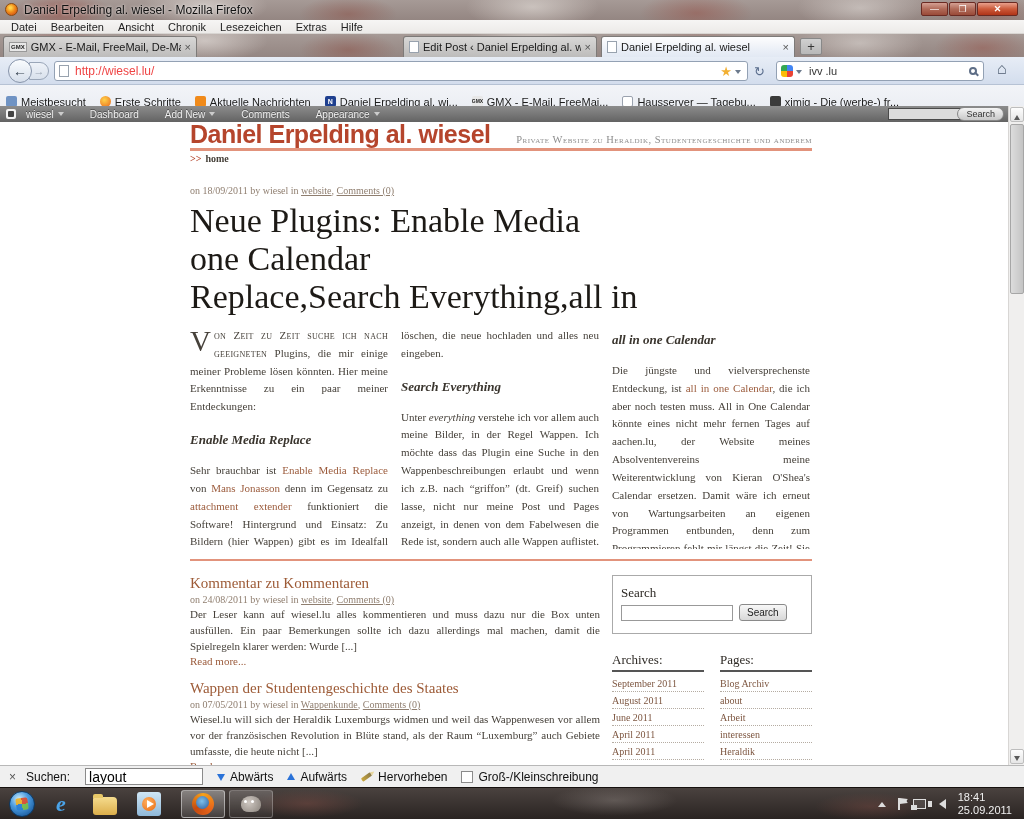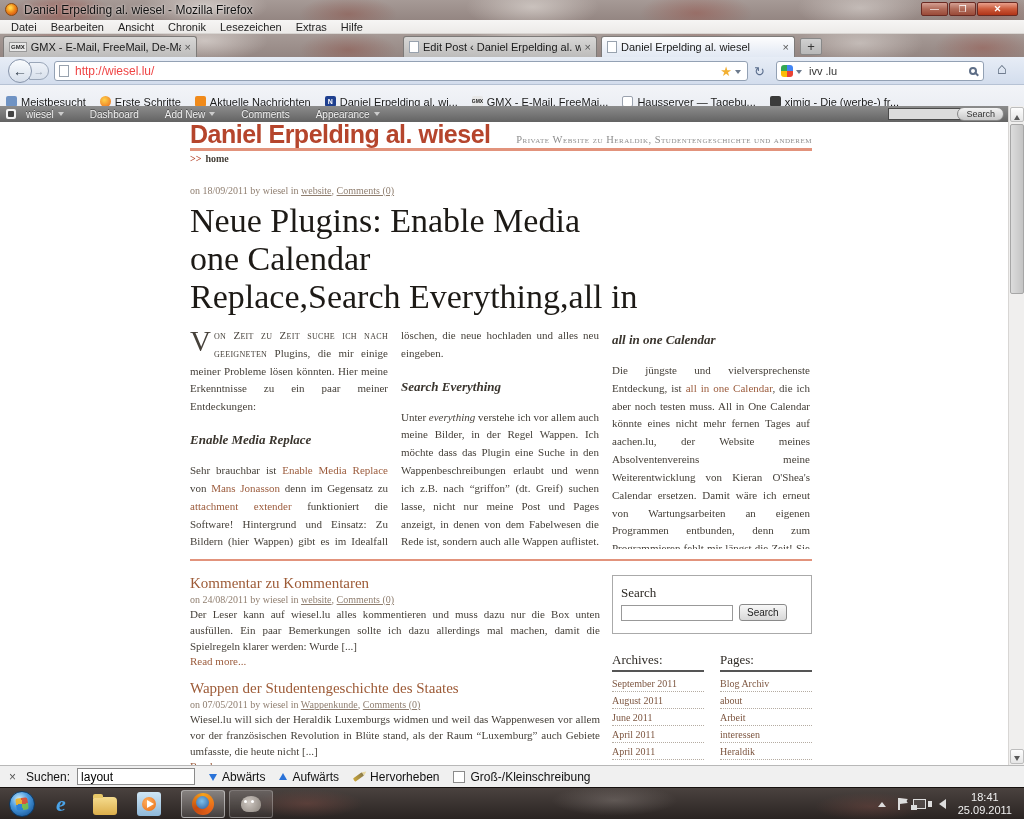--- a/index.html
+++ b/index.html
@@ -144,21 +144,21 @@
   .sb-cols { display:flex; margin-top:18px; }
   .sb-col { width:92px; } .sb-col.left { margin-right:16px; }
   .widget-h { font-size:13px; color:#2e2a25; border-bottom:2px solid #555; padding-bottom:2px; margin-bottom:3px; }
   .wlist div { color:#7d5640; padding:3px 0 2px; border-bottom:1px dotted #b5aca2; }
 
   
   .findbar { position:absolute; left:0; top:765px; width:1024px; height:22px; background:#f0f0f0; border-top:1px solid #b8b8b8; display:flex; align-items:center; }
   .fb-close { margin:0 10px 0 9px; color:#555; font-size:12px; }
   .fb-close::before { content:'×'; }
   .fb-label { font-size:12px; color:#111; margin-right:7px; }
-  .fb-input { width:118px; height:17px; border:1px solid #8a8a8a; font-size:12px; padding:6px 3px; font-family:"Liberation Sans",sans-serif; }
+  .fb-input { width:118px; height:17px; border:1px solid #8a8a8a; font-size:14px; padding:6px 3px; font-family:"Liberation Sans",sans-serif;margin-left:8px; }
   .fb-btn { display:flex; align-items:center; margin-left:14px; font-size:12px; color:#111; }
   .fb-arr { width:0; height:0; border:4px solid transparent; margin-right:5px; }
   .fb-arr.down { border-top:7px solid #2a72d8; margin-top:5px; }
   .fb-arr.up { border-bottom:7px solid #2a72d8; margin-bottom:5px; }
   .fb-pen { width:11px; height:4px; background:linear-gradient(90deg,#caa63a,#8a7a4a); transform:rotate(-35deg); border-radius:1px; margin-right:6px; position:relative; }
   .fb-pen::after { content:''; position:absolute; right:-4px; top:0; border-left:4px solid #e8d8a0; border-top:2px solid transparent; border-bottom:2px solid transparent; }
   .fb-check { width:12px; height:12px; background:#fff; border:1px solid #8b8b8b; margin-right:5px; }
 
   
   .taskbar { position:absolute; left:0; top:787px; width:1024px; height:32px;
@@ -189,21 +189,21 @@
   .gimp-task { width:20px; height:16px; background:radial-gradient(circle at 40% 40%, #cfc8c2, #8a837c); border-radius:50% 50% 40% 40%; position:relative; }
   .gimp-task::after { content:''; position:absolute; left:3px; top:4px; width:3px; height:3px; background:#fff; border-radius:50%; box-shadow:7px 0 0 #fff; }
   .tray { position:absolute; right:6px; top:0; height:32px; display:flex; align-items:center; }
   .tray-up { width:0; height:0; border:4px solid transparent; border-bottom:5px solid #ddd; margin-right:12px; margin-top:-3px; }
   .flag-icon { width:2px; height:12px; background:#ddd; position:relative; margin-right:13px; }
   .flag-icon::after { content:''; position:absolute; left:2px; top:0; width:8px; height:6px; background:#ddd; clip-path:polygon(0 0,100% 15%,85% 50%,100% 85%,0 100%); }
   .net-icon { width:13px; height:10px; border:1px solid #ddd; position:relative; margin-right:13px; background:rgba(255,255,255,.1); }
   .net-icon::after { content:''; position:absolute; left:-3px; bottom:-2px; width:6px; height:5px; background:#ddd; }
   .spk-icon { width:0; height:0; border-top:5px solid transparent; border-bottom:5px solid transparent; border-right:7px solid #ddd; position:relative; margin-right:12px; }
   .spk-icon::before { content:''; position:absolute; left:-11px; top:-3px; width:4px; height:6px; background:#ddd; }
-  .clock { text-align:center; color:#f0f0f0; font-size:11px; line-height:13px; padding-right:6px; }
+  .clock { text-align:left; color:#f0f0f0; font-size:11px; line-height:13px; padding-right:6px; }
 </style>
 </head>
 <body>
 
 <div id="screen">
 
   <div class="titlebar glass">
     <span class="fx-ico"></span>
     <span class="t-text">Daniel Erpelding al. wiesel - Mozilla Firefox</span>
     <div class="win-btns">

